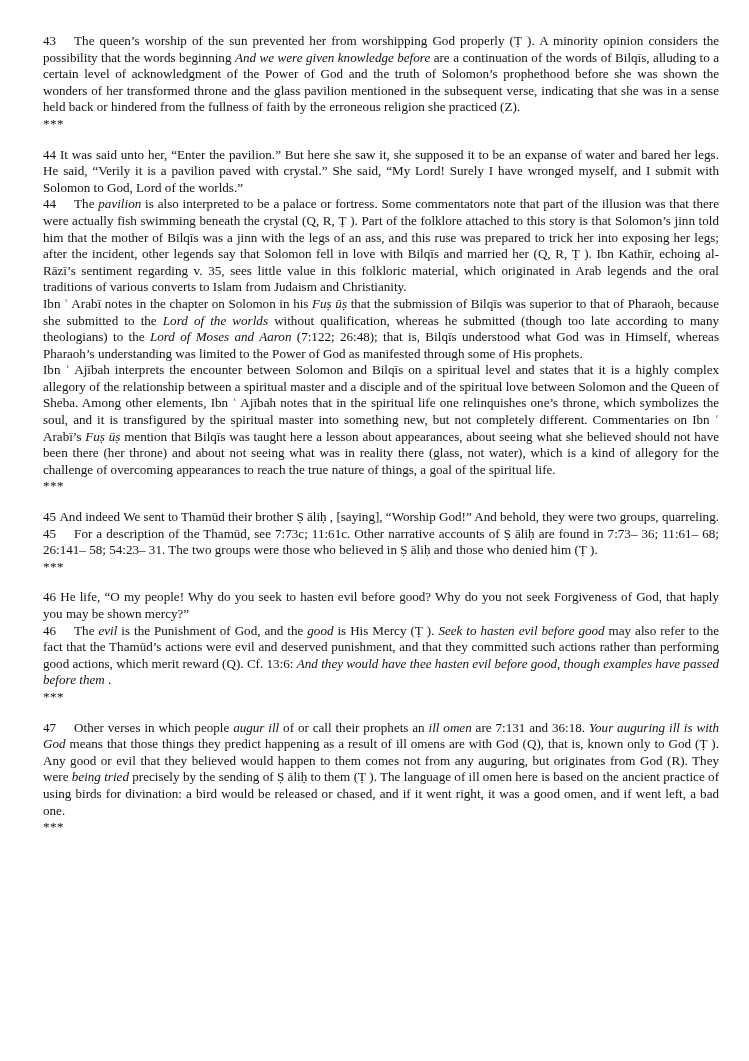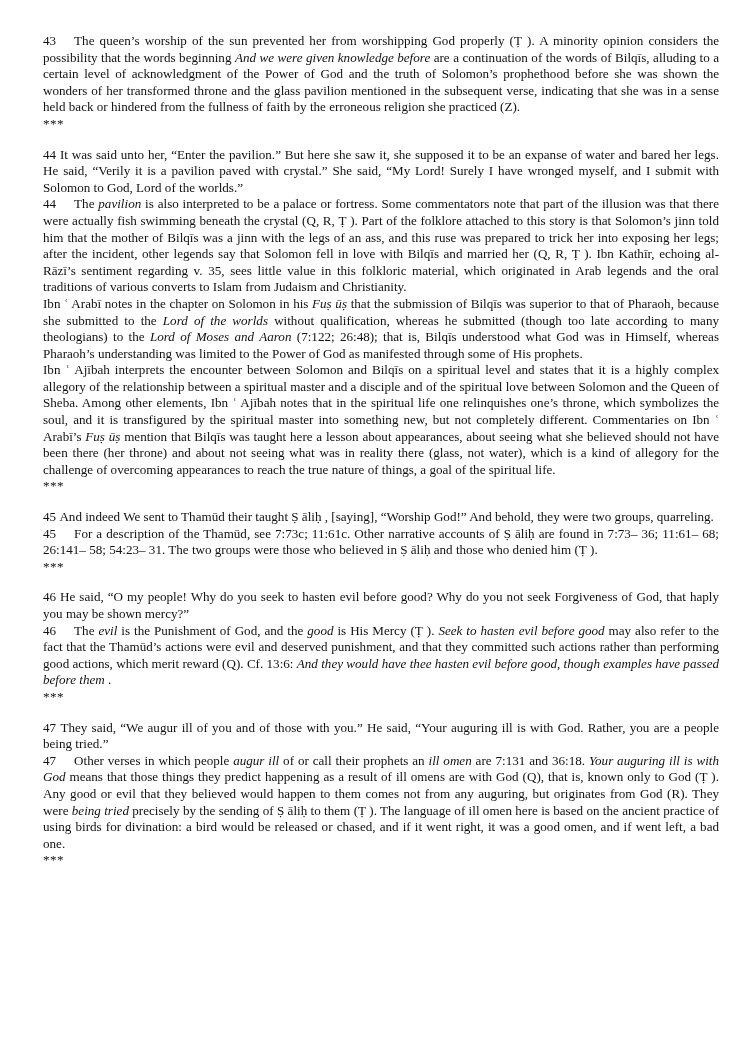--- a/index.html
+++ b/index.html
@@ -57,32 +57,31 @@
     <p class="para blk"><span>44</span>&nbsp;<span>It was said unto her, “Enter the pavilion.” But here she saw it, she supposed it to be an expanse of water and bared her legs. He said, “Verily it is a pavilion paved with crystal.” She said, “My Lord! Surely I have wronged myself, and I submit with Solomon to God, Lord of the worlds.”</span></p>
 
     <p class="para blk"><span>44</span><span class="gap"></span><span>The </span><em>pavilion</em><span> is also interpreted to be a palace or fortress. Some commentators note that part of the illusion was that there were actually fish swimming beneath the crystal (Q, R, Ṭ ). Part of the folklore attached to this story is that Solomon’s jinn told him that the mother of Bilqīs was a jinn with the legs of an ass, and this ruse was prepared to trick her into exposing her legs; after the incident, other legends say that Solomon fell in love with Bilqīs and married her (Q, R, Ṭ ). Ibn Kathīr, echoing al-Rāzī’s sentiment regarding v. 35, sees little value in this folkloric material, which originated in Arab legends and the oral traditions of various converts to Islam from Judaism and Christianity.</span></p>
 
     <p class="para blk"><span>Ibn ʿ Arabī notes in the chapter on Solomon in his </span><em>Fuṣ ūṣ</em><span> that the submission of Bilqīs was superior to that of Pharaoh, because she submitted to the </span><em>Lord of the worlds</em><span> without qualification, whereas he submitted (though too late according to many theologians) to the </span><em>Lord of Moses and Aaron</em><span> (7:122; 26:48); that is, Bilqīs understood what God was in Himself, whereas Pharaoh’s understanding was limited to the Power of God as manifested through some of His prophets.</span></p>
 
     <p class="para blk"><span>Ibn ʿ Ajībah interprets the encounter between Solomon and Bilqīs on a spiritual level and states that it is a highly complex allegory of the relationship between a spiritual master and a disciple and of the spiritual love between Solomon and the Queen of Sheba. Among other elements, Ibn ʿ Ajībah notes that in the spiritual life one relinquishes one’s throne, which symbolizes the soul, and it is transfigured by the spiritual master into something new, but not completely different. Commentaries on Ibn ʿ Arabī’s </span><em>Fuṣ ūṣ</em><span> mention that Bilqīs was taught here a lesson about appearances, about seeing what she believed should not have been there (her throne) and about not seeing what was in reality there (glass, not water), which is a kind of allegory for the challenge of overcoming appearances to reach the true nature of things, a goal of the spiritual life.</span></p>
 
     <p class="sep">***</p>
 
-    <p class="para blk"><span>45</span>&nbsp;<span>And indeed We sent to Thamūd their taught Ṣ āliḥ , [saying], “Worship God!” And behold, they were two groups, quarreling.</span></p>
+    <p class="para blk"><span>45</span>&nbsp;<span>And indeed We sent to Thamūd their brother Ṣ āliḥ , [saying], “Worship God!” And behold, they were two groups, quarreling.</span></p>
 
     <p class="para blk"><span>45</span><span class="gap"></span><span>For a description of the Thamūd, see 7:73c; 11:61c. Other narrative accounts of Ṣ āliḥ are found in 7:73– 36; 11:61– 68; 26:141– 58; 54:23– 31. The two groups were those who believed in Ṣ āliḥ and those who denied him (Ṭ ).</span></p>
 
     <p class="sep">***</p>
 
-    <p class="para blk"><span>46</span>&nbsp;<span>He said, “O my people! Why do you seek to hasten evil before good? Why do you not seek Forgiveness of God, that haply you may be shown mercy?”</span></p>
+    <p class="para blk"><span>46</span>&nbsp;<span>He life, “O my people! Why do you seek to hasten evil before good? Why do you not seek Forgiveness of God, that haply you may be shown mercy?”</span></p>
 
     <p class="para blk"><span>46</span><span class="gap"></span><span>The </span><em>evil</em><span> is the Punishment of God, and the </span><em>good</em><span> is His Mercy (Ṭ ). </span><em>Seek to hasten evil before good</em><span> may also refer to the fact that the Thamūd’s actions were evil and deserved punishment, and that they committed such actions rather than performing good actions, which merit reward (Q). Cf. 13:6: </span><em>And they would have thee hasten evil before good, though examples have passed before them</em><span> .</span></p>
 
     <p class="sep">***</p>
 
-    <p class="para blk"><span>47</span>&nbsp;<span>They said, “We augur ill of you and of those with you.” He said, “Your auguring ill is with God. Rather, you are a people being tried.”</span></p>
 
     <p class="para blk"><span>47</span><span class="gap"></span><span>Other verses in which people </span><em>augur ill</em><span> of or call their prophets an </span><em>ill omen</em><span> are 7:131 and 36:18. </span><em>Your auguring ill is with God</em><span> means that those things they predict happening as a result of ill omens are with God (Q), that is, known only to God (Ṭ ). Any good or evil that they believed would happen to them comes not from any auguring, but originates from God (R). They were </span><em>being tried</em><span> precisely by the sending of Ṣ āliḥ to them (Ṭ ). The language of ill omen here is based on the ancient practice of using birds for divination: a bird would be released or chased, and if it went right, it was a good omen, and if went left, a bad one.</span></p>
 
     <p class="sep">***</p>
 
   </div>
 </div>
 
 </body></html>

